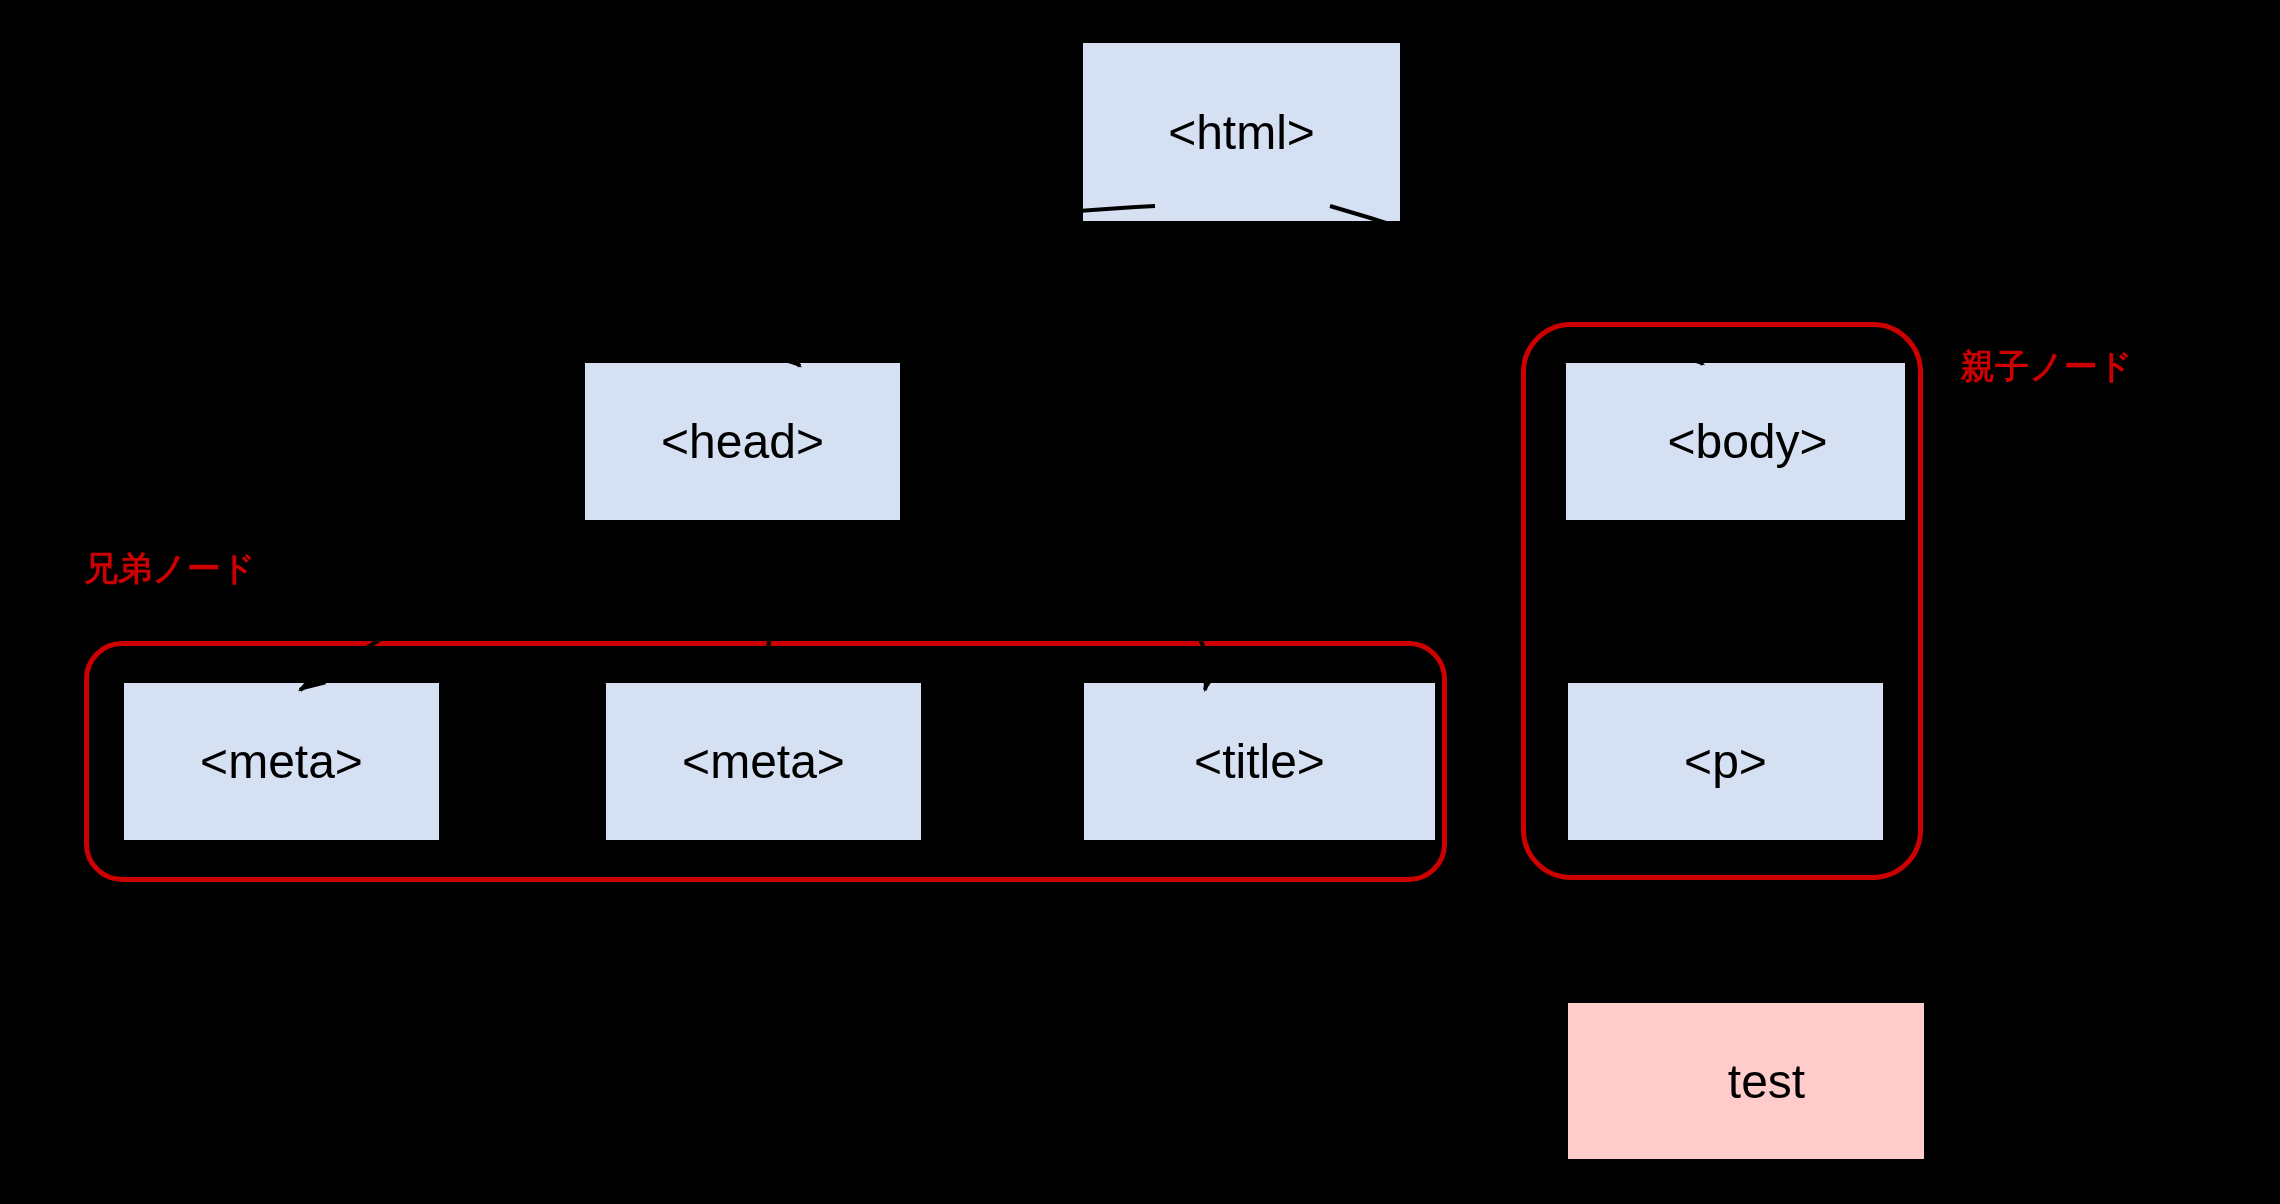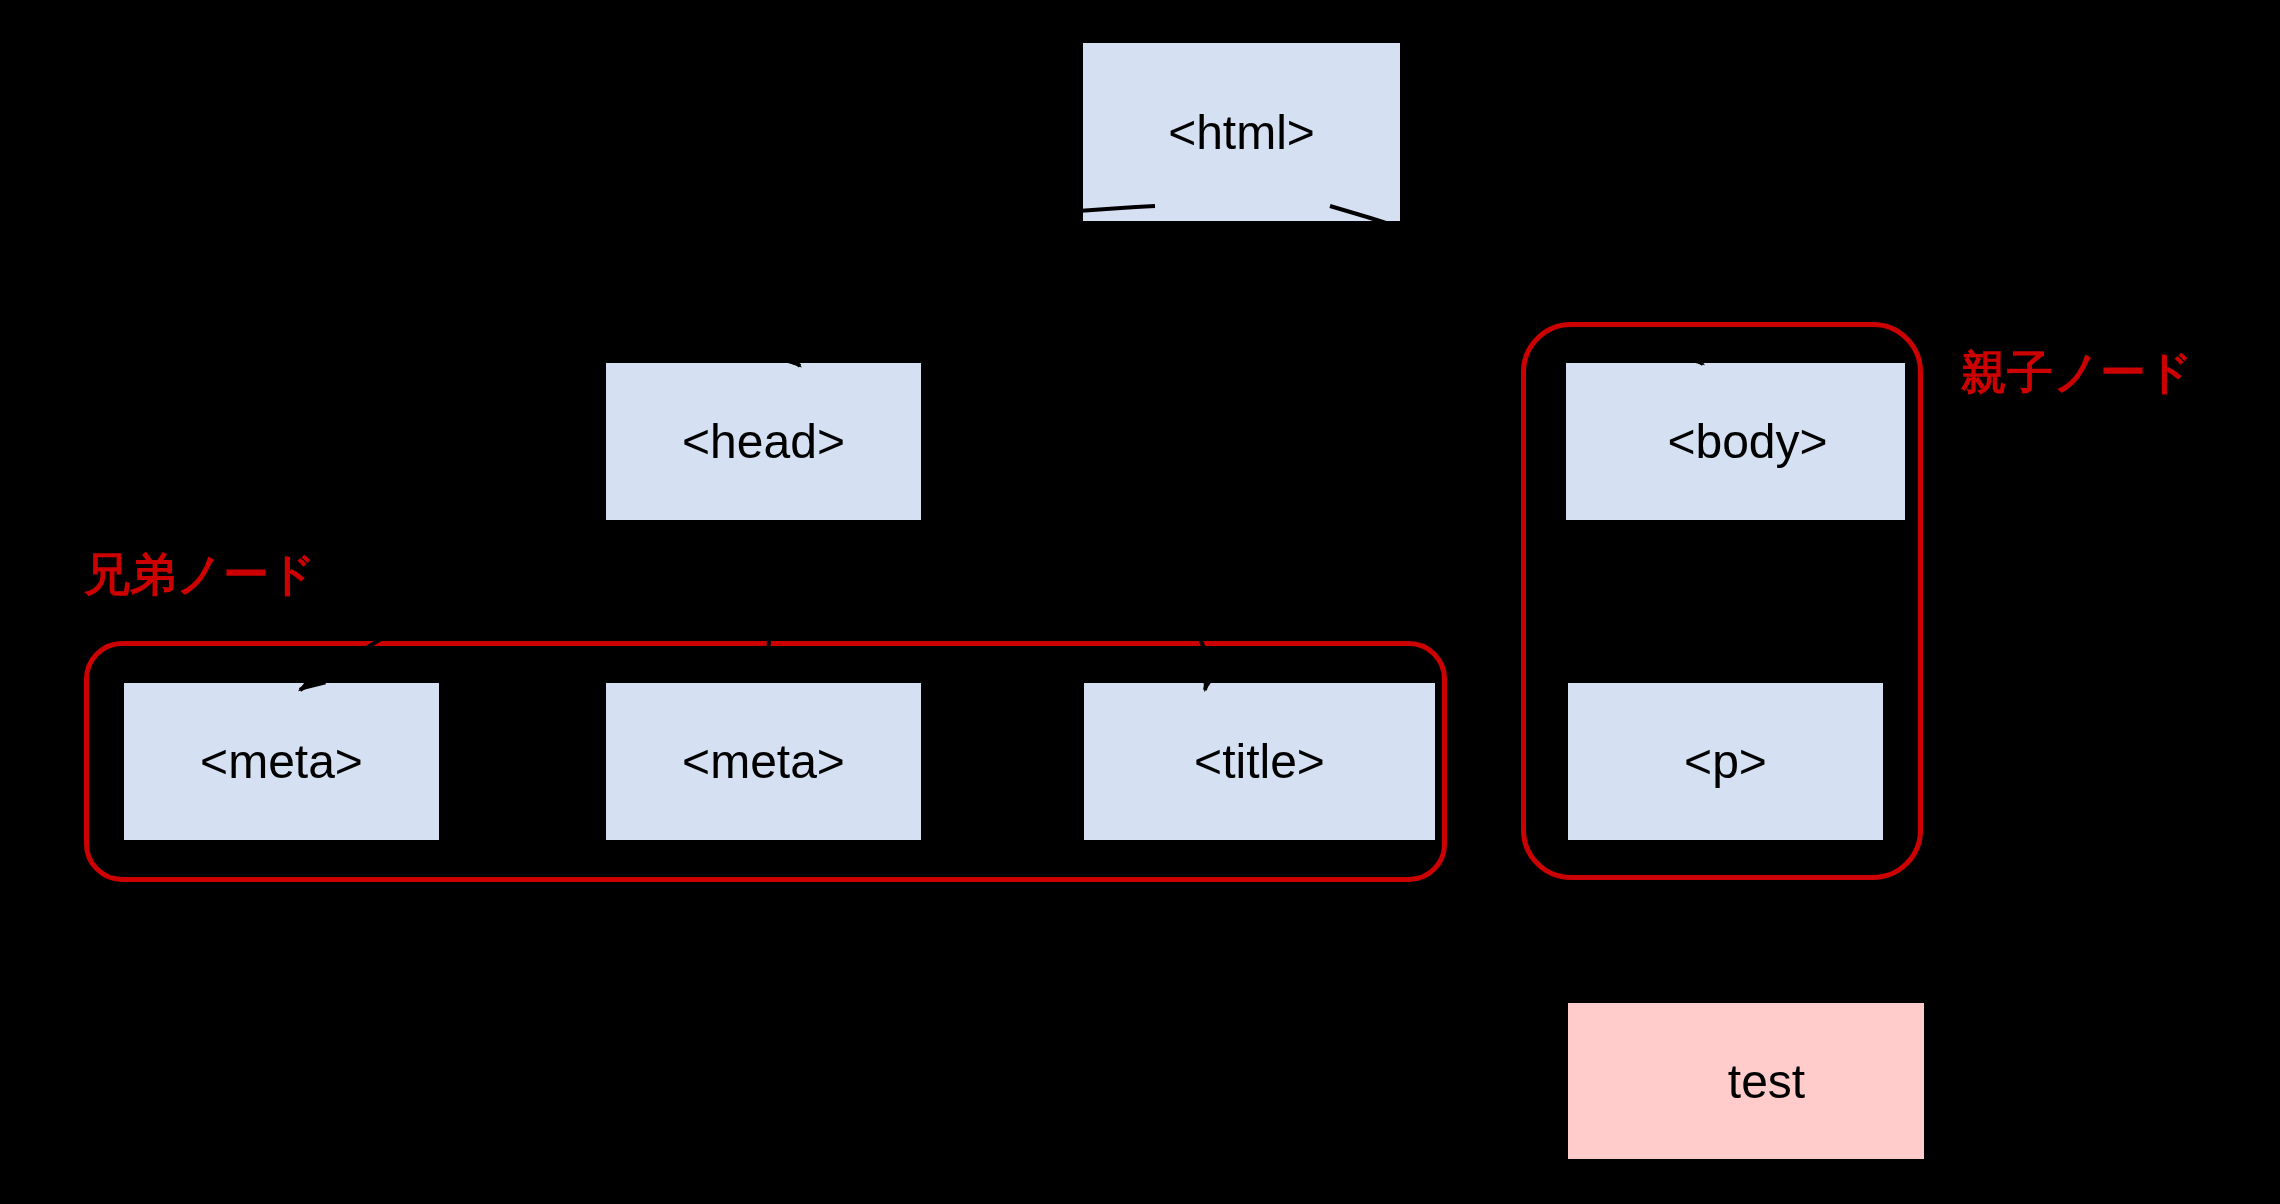--- a/index.html
+++ b/index.html
@@ -47,32 +47,32 @@
     left: 84px; top: 641px; width: 1363px; height: 241px;
     border-radius: 38px;
   }
   .group-rect.parent-child {
     left: 1521px; top: 322px; width: 402px; height: 558px;
     border-radius: 50px;
   }
   .group-label {
     position: absolute;
     color: #cc0000;
-    font-size: 46px;
+    font-size: 34px;
     font-weight: bold;
     line-height: 1.0;
     z-index: 3;
     white-space: nowrap;
   }
   .group-label.sibling { left: 84px; top: 551px; }
   .group-label.parent-child { left: 1961px; top: 349px; }
   .svg-over { z-index: 4; }
 
   #node-html  { left: 1083px; top: 43px;  width: 317px; height: 178px; }
-  #node-head  { left: 606px;  top: 363px; width: 315px; height: 157px; }
+  #node-head  { left: 585px;  top: 363px; width: 315px; height: 157px; }
   #node-body  { left: 1566px; top: 363px; width: 315px; height: 157px; padding-left: 24px; }
   #node-meta1 { left: 124px;  top: 683px; width: 315px; height: 157px; }
   #node-meta2 { left: 606px;  top: 683px; width: 315px; height: 157px; }
   #node-title { left: 1084px; top: 683px; width: 351px; height: 157px; }
   #node-p     { left: 1568px; top: 683px; width: 315px; height: 157px; }
   #node-test  { left: 1568px; top: 1003px; width: 315px; height: 156px; padding-left: 41px; }
 </style>
 </head>
 <body>
 

